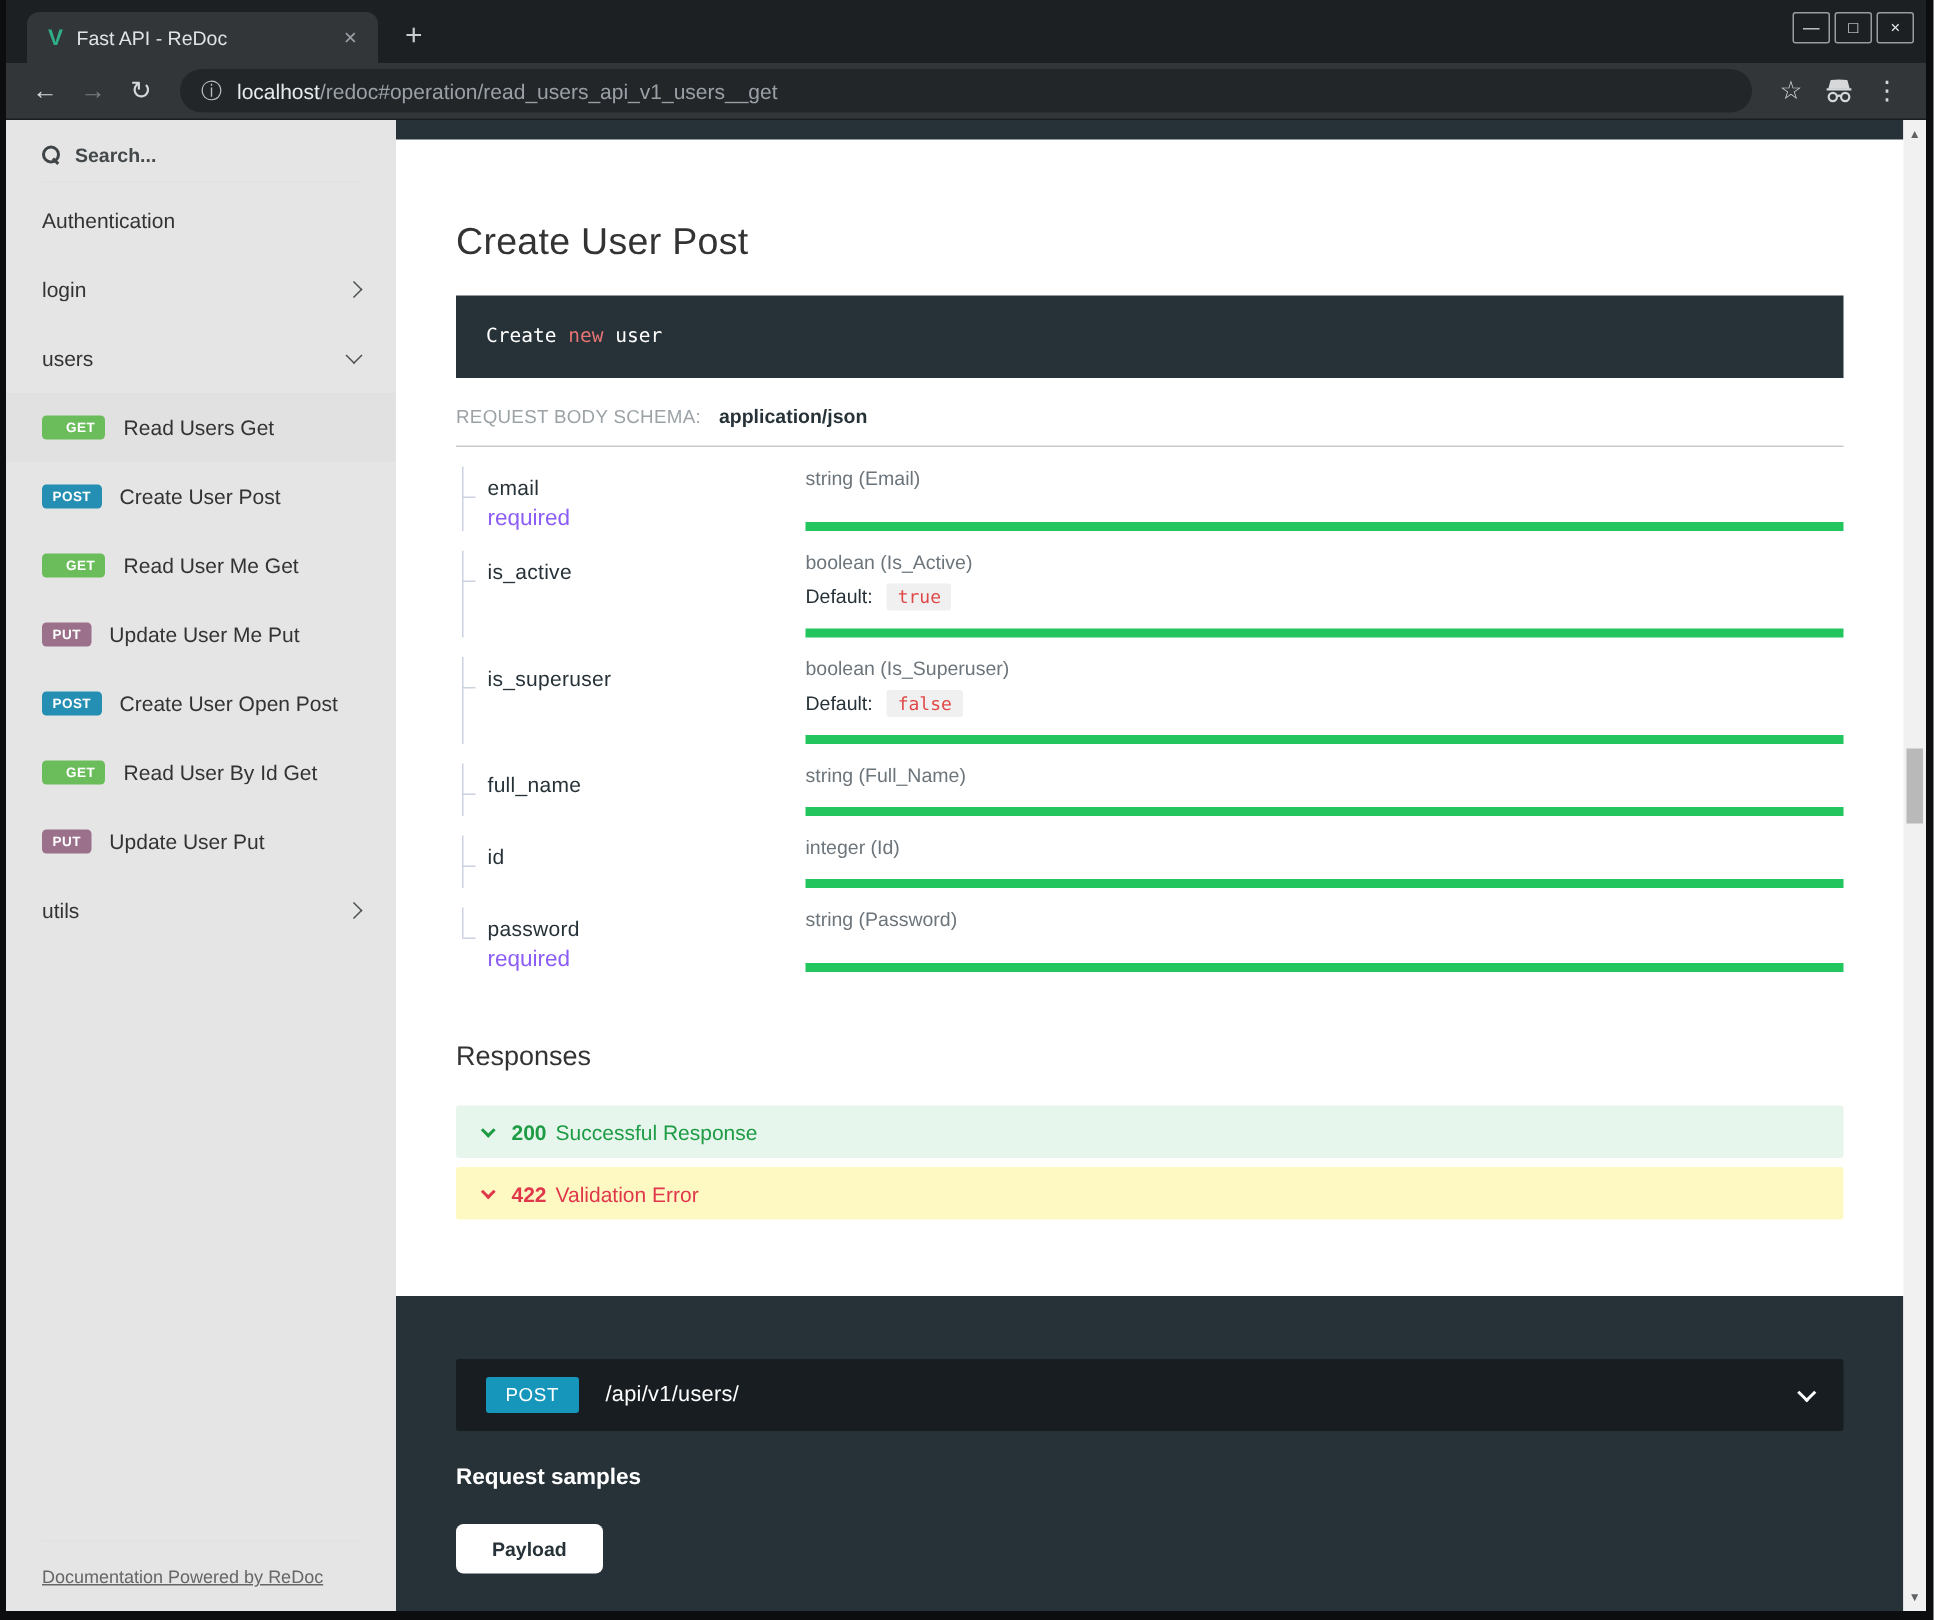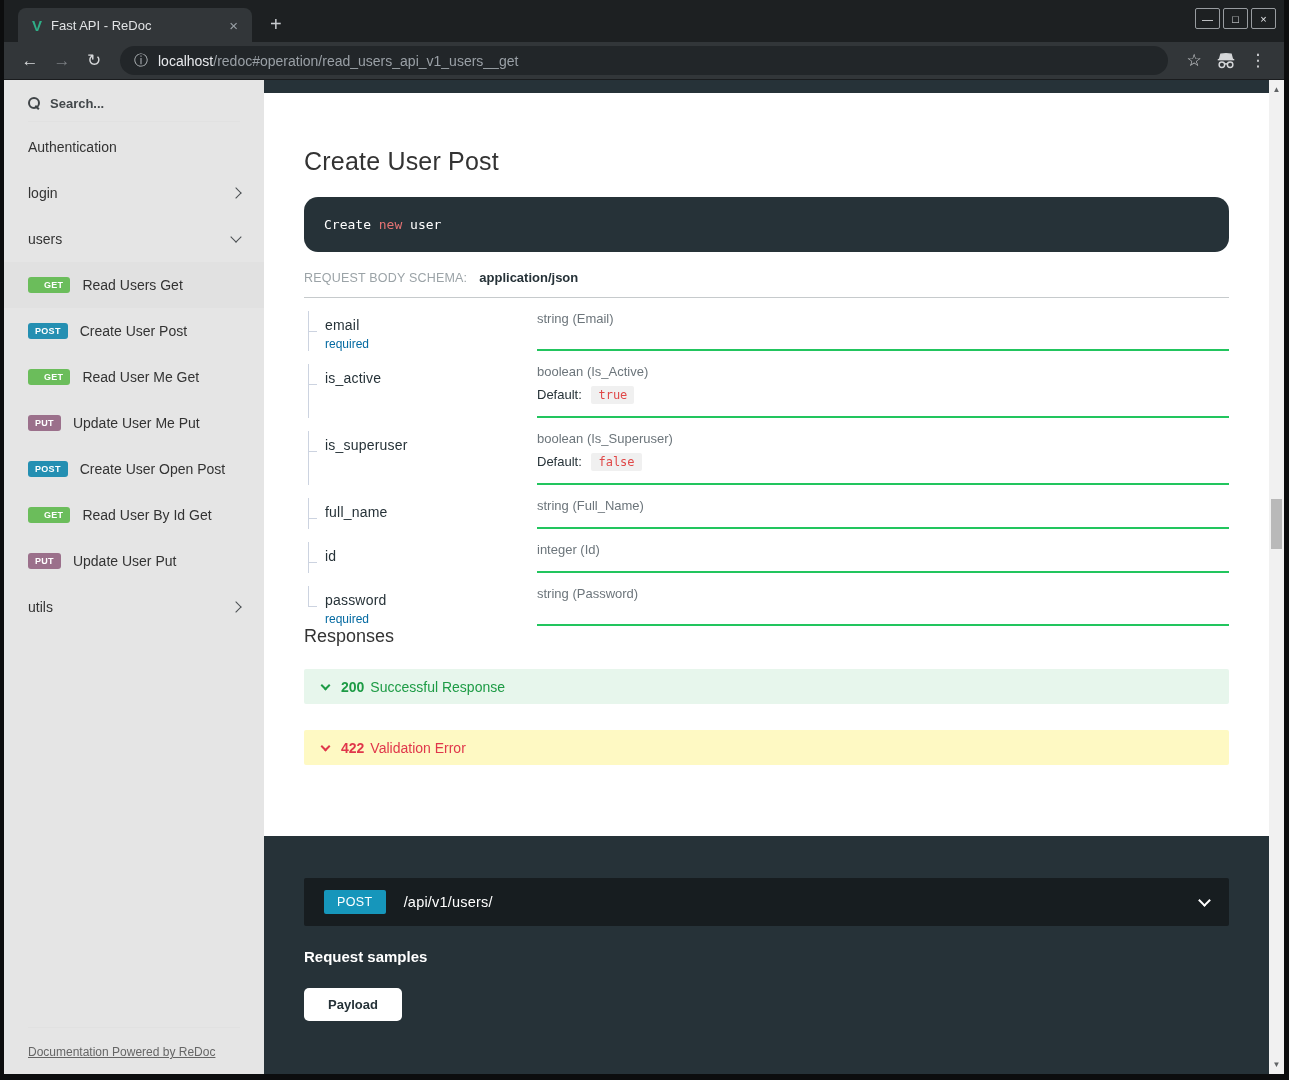--- a/index.html
+++ b/index.html
@@ -58,49 +58,49 @@
   .side-footer-divider { height:1px; background:#e1e1e1; margin:8px 24px 0 24px; }
   .side-footer { padding:14px 24px; }
   .side-footer a { font-size:12px; color:#666; }
 
   
   .main { flex:1; background:#fff; position:relative; overflow:hidden; display:flex; flex-direction:column; }
   .top-strip { height:13px; background:#263238; flex:0 0 auto; }
   .inner { padding:0 40px; }
 
   h1.api-title { font-size:25px; font-weight:400; color:#333; margin-top:54px; letter-spacing:.2px; }
-  .desc-code { margin-top:21px; background:#263238; padding:20px; font-family:"DejaVu Sans Mono","Liberation Mono",monospace; font-size:13px; color:#fff; border-radius:14px; }
+  .desc-code { margin-top:21px; background:#263238; padding:20px; font-family:"DejaVu Sans Mono","Liberation Mono",monospace; font-size:13px; color:#fff; border-radius:0; }
   .desc-code .kw { color:#e57373; }
 
   .auth-row { display:flex; margin-top:36px; align-items:baseline; }
   .meta-label { font-size:12.5px; color:#9ba3a7; letter-spacing:.2px; }
   .auth-label { width:233px; flex:0 0 auto; }
   .auth-label span { border-bottom:1px solid #ccc; padding-bottom:2px; }
   .auth-value { font-size:13.5px; color:#3b4bc8; cursor:pointer; }
   .schema-row { display:flex; margin-top:18px; align-items:baseline; }
   .schema-value { font-size:13px; font-weight:bold; color:#263238; margin-left:12px; }
 
   .fields { margin-top:12px; border-top:1px solid #c6cacc; }
   .frow { display:flex; }
   .fleft { width:233px; flex:0 0 auto; display:flex; padding-top:13px; }
   .tree { width:21px; flex:0 0 auto; position:relative; }
   .tree::before { content:''; position:absolute; left:4px; top:0; bottom:0; width:1px; background:#ccd3e0; }
   .tree::after { content:''; position:absolute; left:4px; top:20px; width:9px; height:1px; background:#ccd3e0; }
   .frow.last .tree::before { bottom:auto; height:20px; }
   .fname-wrap { padding-top:6px; }
   .fname { display:block; font-size:14px; color:#263238; letter-spacing:.2px; }
-  .freq { display:block; font-size:12px; color:#0369a1; margin-top:4px; }
-  .fright { flex:1; border-bottom:2px solid #22c55e; padding:13px 0 14px 0; }
+  .freq { display:block; font-size:15px; color:#8b5cf6; margin-top:4px; }
+  .fright { flex:1; border-bottom:6px solid #22c55e; padding:13px 0 14px 0; }
   .ftype { font-size:13px; color:#6c757b; }
   .fdefault { margin-top:8px; font-size:13px; color:#263238; }
   .dval { font-family:"DejaVu Sans Mono","Liberation Mono",monospace; font-size:12px; color:#e04848; background:#f0f0f0; padding:2px 7px; border-radius:2px; margin-left:6px; }
 
-  h3.responses-title { font-size:18px; font-weight:400; color:#333; }
+  h3.responses-title { margin-top:46px; font-size:18px; font-weight:400; color:#333; }
   .resp-list { margin-top:22px; }
-  .resp-row { display:flex; align-items:center; height:35px; border-radius:2px; padding:0 16px; margin-bottom:26px; font-size:14px; cursor:pointer; }
+  .resp-row { display:flex; align-items:center; height:35px; border-radius:2px; padding:0 16px; margin-bottom:6px; font-size:14px; cursor:pointer; }
   .resp-row.success { background:#e7f6ec; color:#1d9b45; }
   .resp-row.error { background:#fef9c3; color:#e0374b; }
   .resp-chev { width:7px; height:7px; border-right:2px solid currentColor; border-bottom:2px solid currentColor; transform:rotate(45deg); margin:-3px 12px 0 2px; }
   .resp-code { font-weight:bold; margin-right:6px; }
 
   .white-tail { height:45px; }
 
   
   .samples { background:#263238; flex:1 0 auto; padding-bottom:10px; }
   .op-bar { margin-top:42px; height:48px; background:#171d20; border-radius:2px; display:flex; align-items:center; padding:0 20px; cursor:pointer; }

